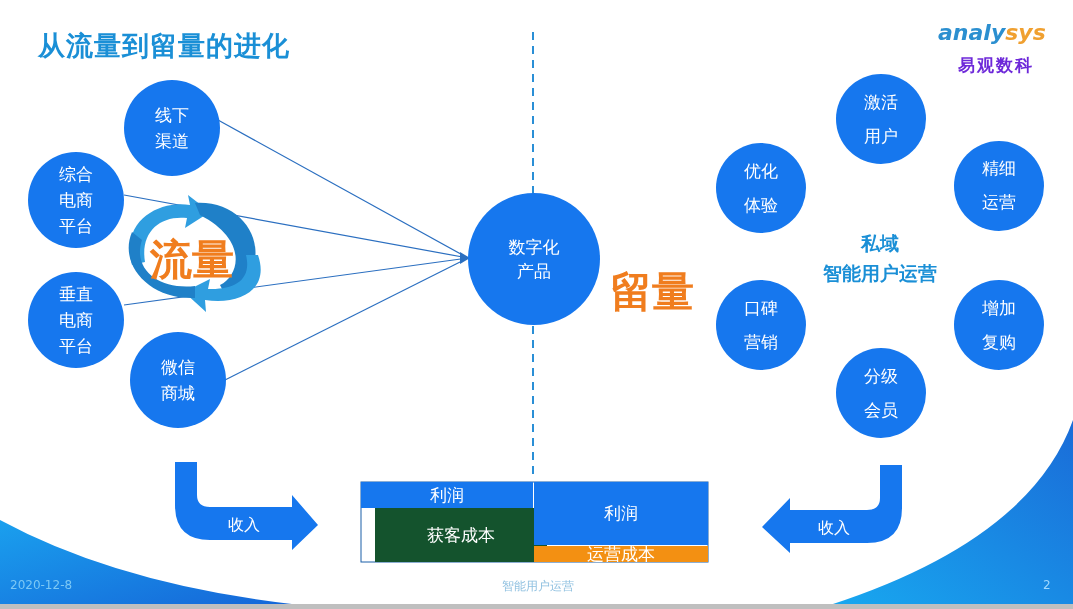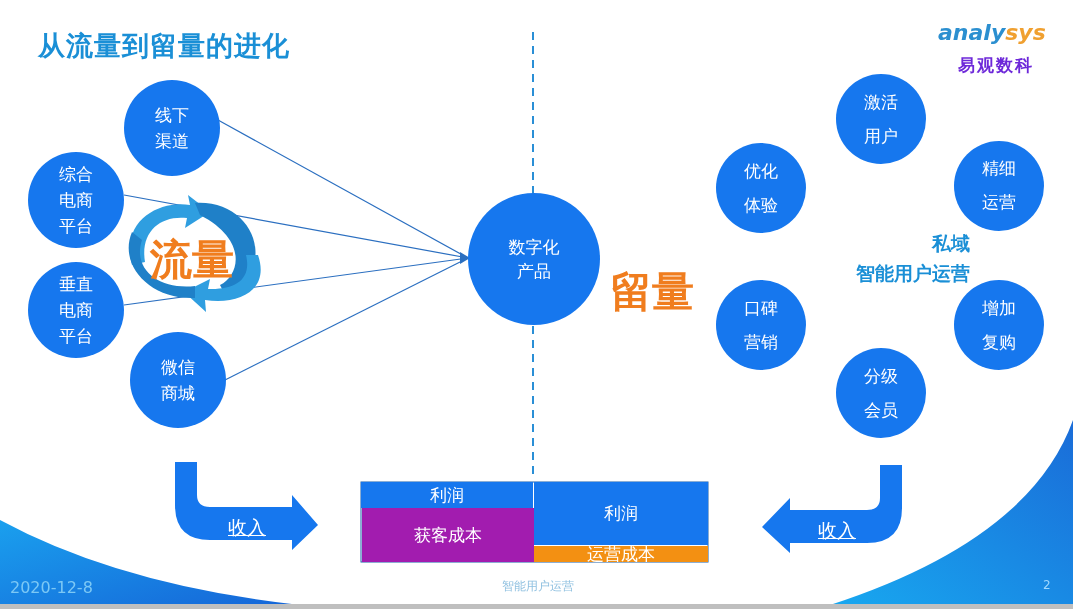--- a/index.html
+++ b/index.html
@@ -6,26 +6,26 @@
   body{width:1073px;height:609px;position:relative;overflow:hidden;background:#fff;font-family:"DejaVu Sans","Liberation Sans",sans-serif;}
   .abs{position:absolute;}
   #bg{position:absolute;left:0;top:0;width:1073px;height:609px;}
   .title{left:38px;top:28px;font-size:27px;font-weight:bold;color:#1a8fd6;letter-spacing:1px;}
   .logo-en{left:938px;top:20px;font-size:22px;font-style:italic;font-weight:bold;color:#2b8fd0;}
   .logo-en .ys{color:#f0a030;}
   .logo-cn{left:958px;top:54px;font-size:17px;font-weight:bold;color:#6d28d9;letter-spacing:2px;}
   .circle{position:absolute;border-radius:50%;background:#1677ee;color:#fff;display:flex;align-items:center;justify-content:center;text-align:center;font-size:17px;line-height:26px;white-space:pre-line;}
   .circle.rt{line-height:34px;text-align:right;}
   .big-orange{font-size:42px;font-weight:bold;color:#f07d1e;text-align:center;}
-  .private{left:790px;top:228px;width:180px;text-align:right;font-size:19px;font-weight:bold;color:#1a8fd6;line-height:30px;}
+  .private{left:790px;top:228px;width:180px;text-align:center;font-size:19px;font-weight:bold;color:#1a8fd6;line-height:30px;}
   .block{position:absolute;display:flex;align-items:center;justify-content:center;color:#fff;font-size:17px;}
-  .footer-date{left:10px;top:578px;font-size:16px;color:#7cc8f5;}
+  .footer-date{left:10px;top:578px;font-size:12px;color:#7cc8f5;}
   .footer-center{left:478px;top:578px;width:120px;text-align:center;font-size:12px;color:#8fc0e0;}
   .footer-page{left:1043px;top:578px;font-size:12px;color:#9fd8ff;}
-  .income{font-size:19px;color:#fff;text-decoration:underline;}
+  .income{font-size:16px;color:#fff;}
 </style>
 </head>
 <body>
 
 <svg id="bg" viewBox="0 0 1073 609">
   <defs>
     <linearGradient id="gL" x1="0" y1="0" x2="1" y2="1">
       <stop offset="0" stop-color="#1aa0ee"></stop>
         <stop offset="1" stop-color="#1565d8"></stop>
     </linearGradient>
@@ -69,21 +69,21 @@
 <div class="abs title">从流量到留量的进化</div>
 
 <div class="abs logo-en"><span>analy</span><span class="ys">sys</span></div>
 <div class="abs logo-cn">易观数科</div>
 
 <div class="circle" style="left:124px;top:80px;width:96px;height:96px;">线下
 渠道</div>
 <div class="circle" style="left:28px;top:152px;width:96px;height:96px;">综合
 电商
 平台</div>
-<div class="circle" style="left:28px;top:262px;width:96px;height:96px;">垂直
+<div class="circle" style="left:28px;top:272px;width:96px;height:96px;">垂直
 电商
 平台</div>
 <div class="circle" style="left:130px;top:332px;width:96px;height:96px;text-align:center;">微信
 商城</div>
 
 <div class="abs big-orange" style="left:150px;top:232px;">流量</div>
 
 <div class="circle" style="left:468px;top:193px;width:132px;height:132px;line-height:24px;">数字化
 产品</div>
 <div class="abs big-orange" style="left:610px;top:238px;margin-top:26px;">留量</div>
@@ -103,19 +103,19 @@
 
 <div class="abs private">
   <div>私域</div>
   <div>智能用户运营</div>
 </div>
 
 <div class="abs income" style="left:228px;top:515px;">收入</div>
 <div class="abs income" style="left:818px;top:518px;">收入</div>
 
 <div class="block" style="left:361px;top:482px;width:172px;height:26px;background:#1677ee;">利润</div>
-<div class="block" style="left:362px;top:508px;width:172px;height:54px;background:#a21caf;">获客成本</div>
+<div class="block" style="left:375px;top:508px;width:172px;height:54px;background:#14532d;">获客成本</div>
 <div class="block" style="left:534px;top:482px;width:174px;height:63px;background:#1677ee;">利润</div>
 <div class="block" style="left:534px;top:546px;width:174px;height:16px;background:#f39012;overflow:hidden;align-items:flex-start;line-height:16px;text-align:center;">运营成本</div>
 
 <div class="abs footer-date">2020-12-8</div>
 <div class="abs footer-center">智能用户运营</div>
 <div class="abs footer-page">2</div>
 
 </body></html>

